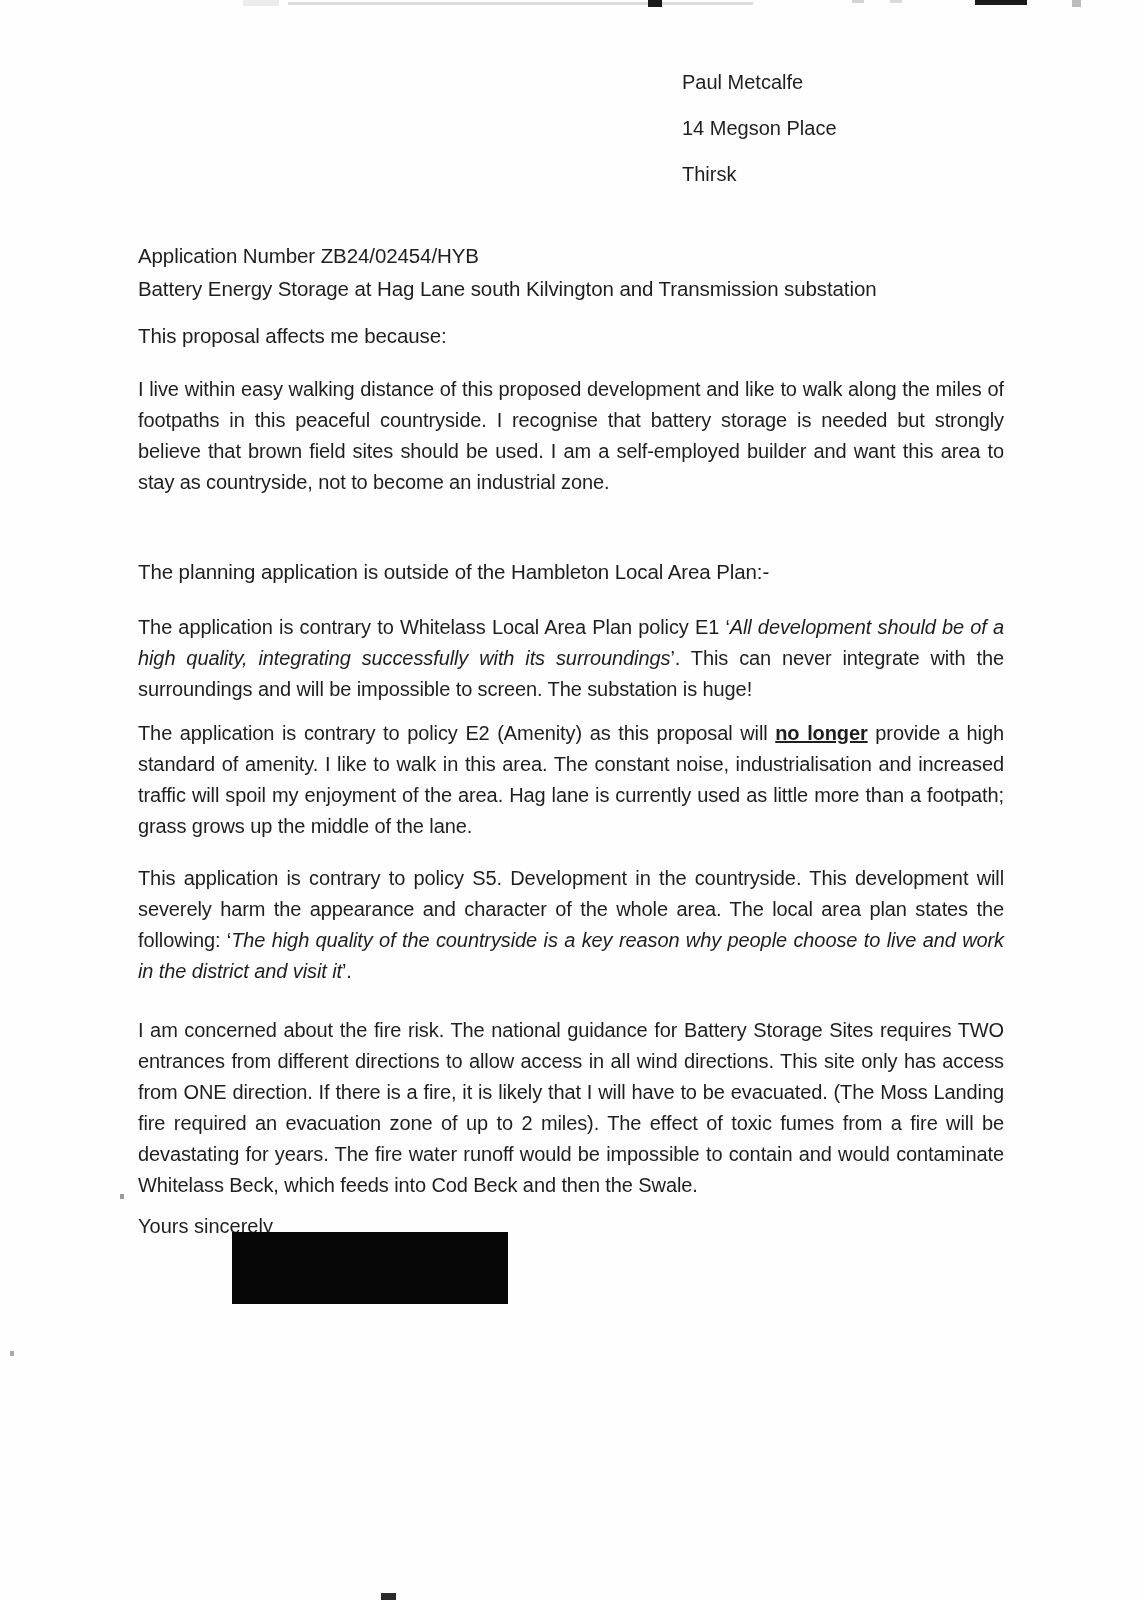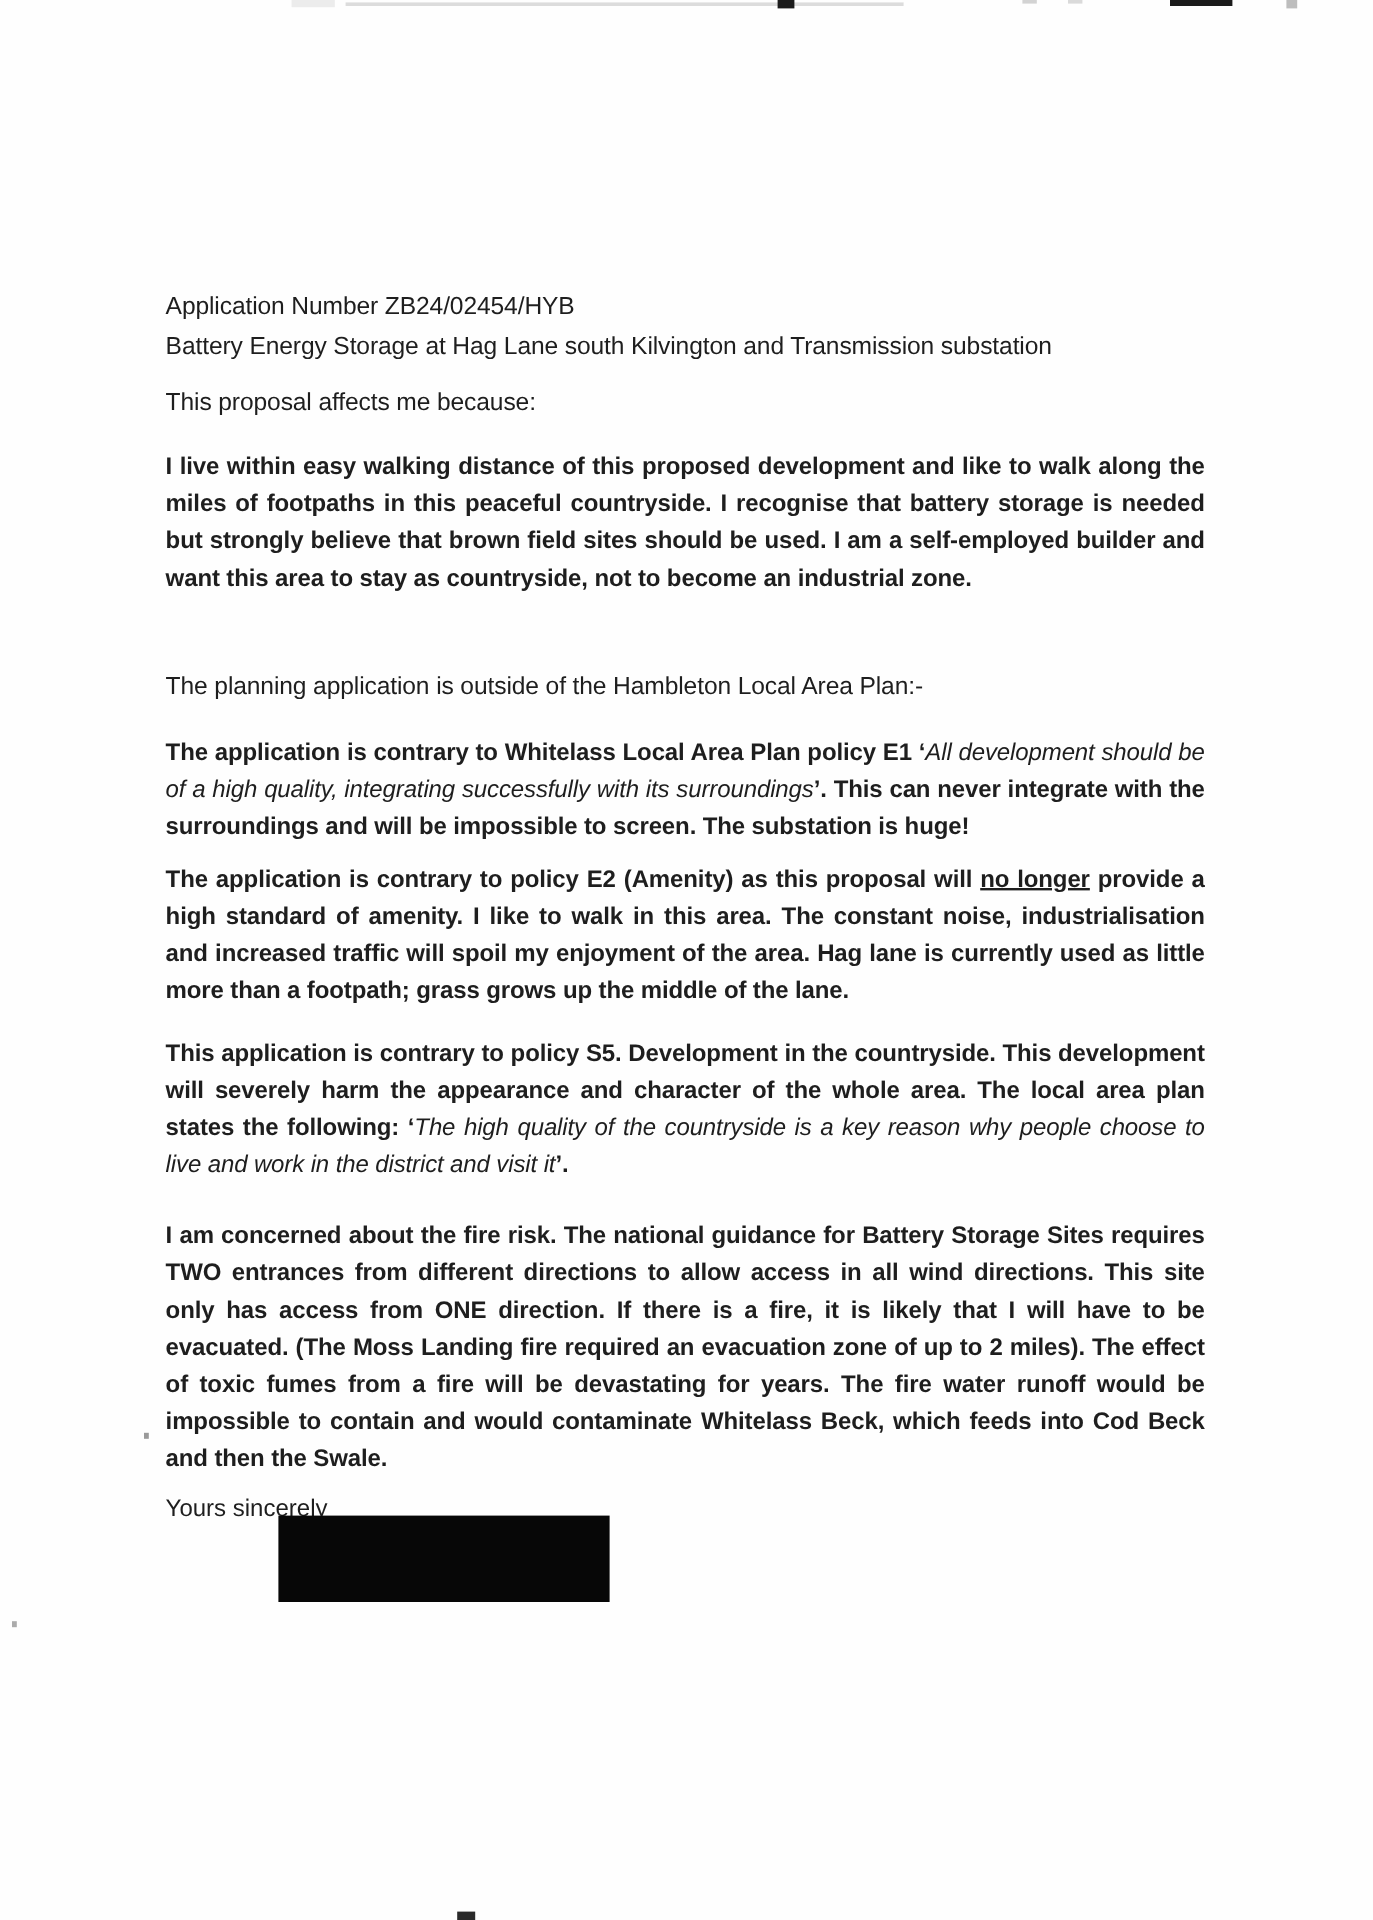--- a/index.html
+++ b/index.html
@@ -48,21 +48,21 @@
     text-align: justify;
     line-height: 31px;
     letter-spacing: -0.1px;
   }
   .p-impact { margin-top: 27px; }
   .p-e1     { margin-top: 29px; }
   .p-e2     { margin-top: 13px; }
   .p-s5     { margin-top: 21px; }
   .p-fire   { margin-top: 28px; }
 
-  .run-normal { font-style: normal; font-weight: 700; }
+  .run-normal { font-style: normal; font-weight: 400; }
   .run-bold   { font-weight: 700; text-decoration: underline; }
   .run-italic { font-style: italic; }
 
   
   .closing {
     position: relative;
     margin-top: 14px;
     line-height: 23px;
     height: 100px;
   }
@@ -97,20 +97,25 @@
   <div class="artifact a2"></div>
   <div class="artifact a3"></div>
   <div class="artifact a4"></div>
   <div class="artifact a5"></div>
   <div class="artifact a6"></div>
   <div class="artifact a7"></div>
   <div class="artifact s1"></div>
   <div class="artifact s2"></div>
   <div class="artifact s3"></div>
 
+  <div class="address">
+    <p>Paul Metcalfe</p>
+    <p>14 Megson Place</p>
+    <p>Thirsk</p>
+  </div>
 
   <div class="letter-body">
 
     <p class="heading h-app">Application Number ZB24/02454/HYB</p>
 
     <p class="heading h-site">Battery Energy Storage at Hag Lane south Kilvington and Transmission substation</p>
 
 
     <p class="heading h-affects">This proposal affects me because:</p>
 

